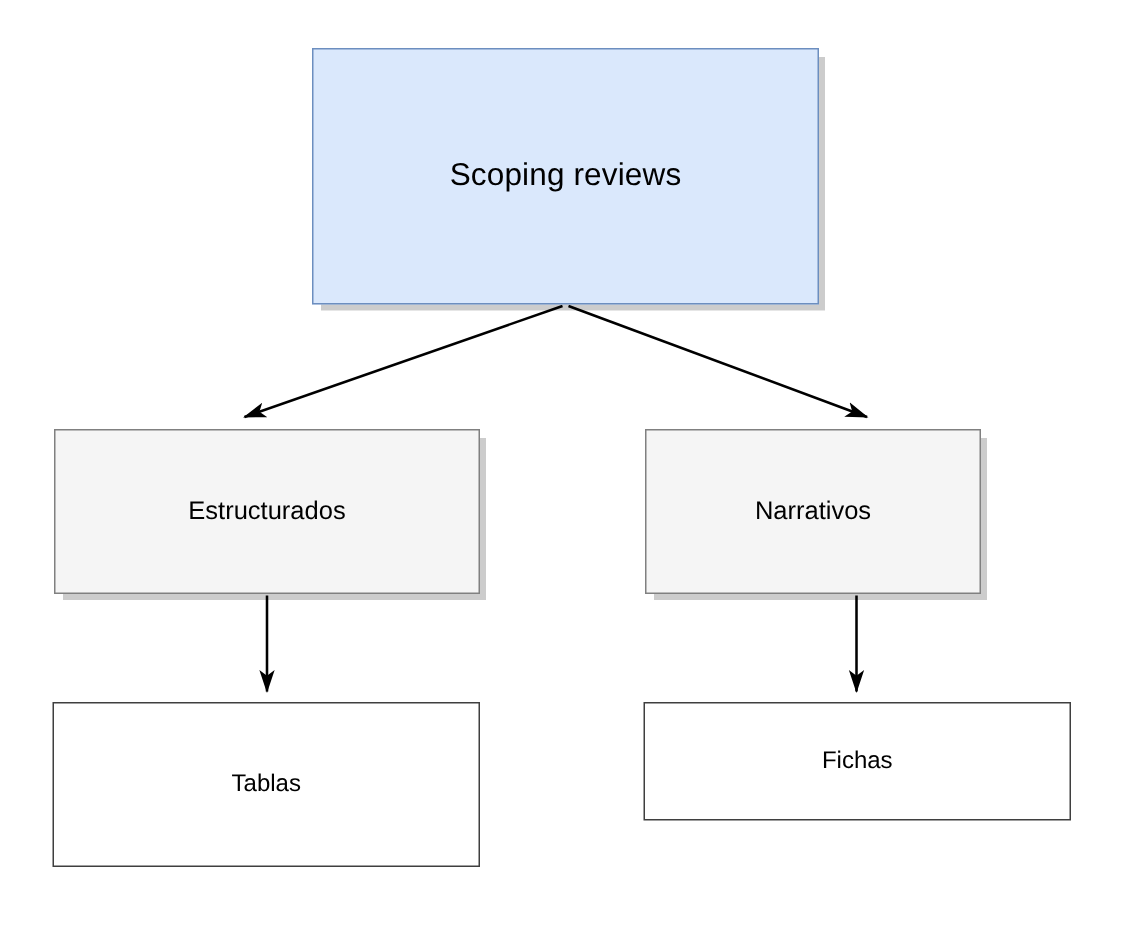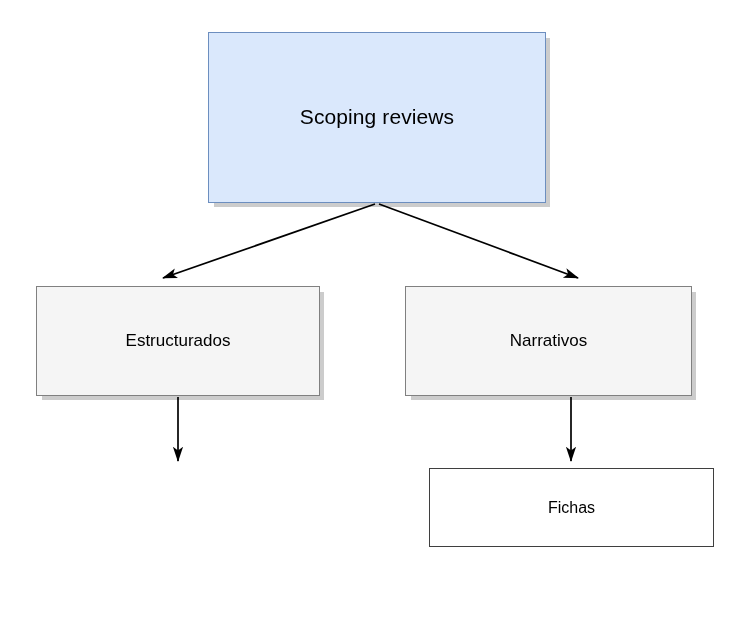--- a/index.html
+++ b/index.html
@@ -90,22 +90,25 @@
   </svg>
 
   <div class="node node-root" style="left:208px; top:32px; width:338px; height:171px;">
     <div class="line-1">Scoping reviews</div>
   </div>
 
   <div class="node node-mid" style="left:36px; top:286px; width:284px; height:110px;">
     <span>Estructurados</span>
   </div>
 
-  <div class="node node-mid" style="left:405px; top:286px; width:287px; height:110px;">
+  <div class="node node-mid" style="left:430px; top:286px; width:224px; height:110px;">
     <span>Narrativos</span>
   </div>
 
+  <div class="node node-leaf" style="left:35px; top:468px; width:285px; height:110px;">
+    <span>Tablas</span>
+  </div>
 
   <div class="node node-leaf" style="left:429px; top:468px; width:285px; height:79px;">
     <span>Fichas</span>
   </div>
 
 </div>
 
 </body></html>

